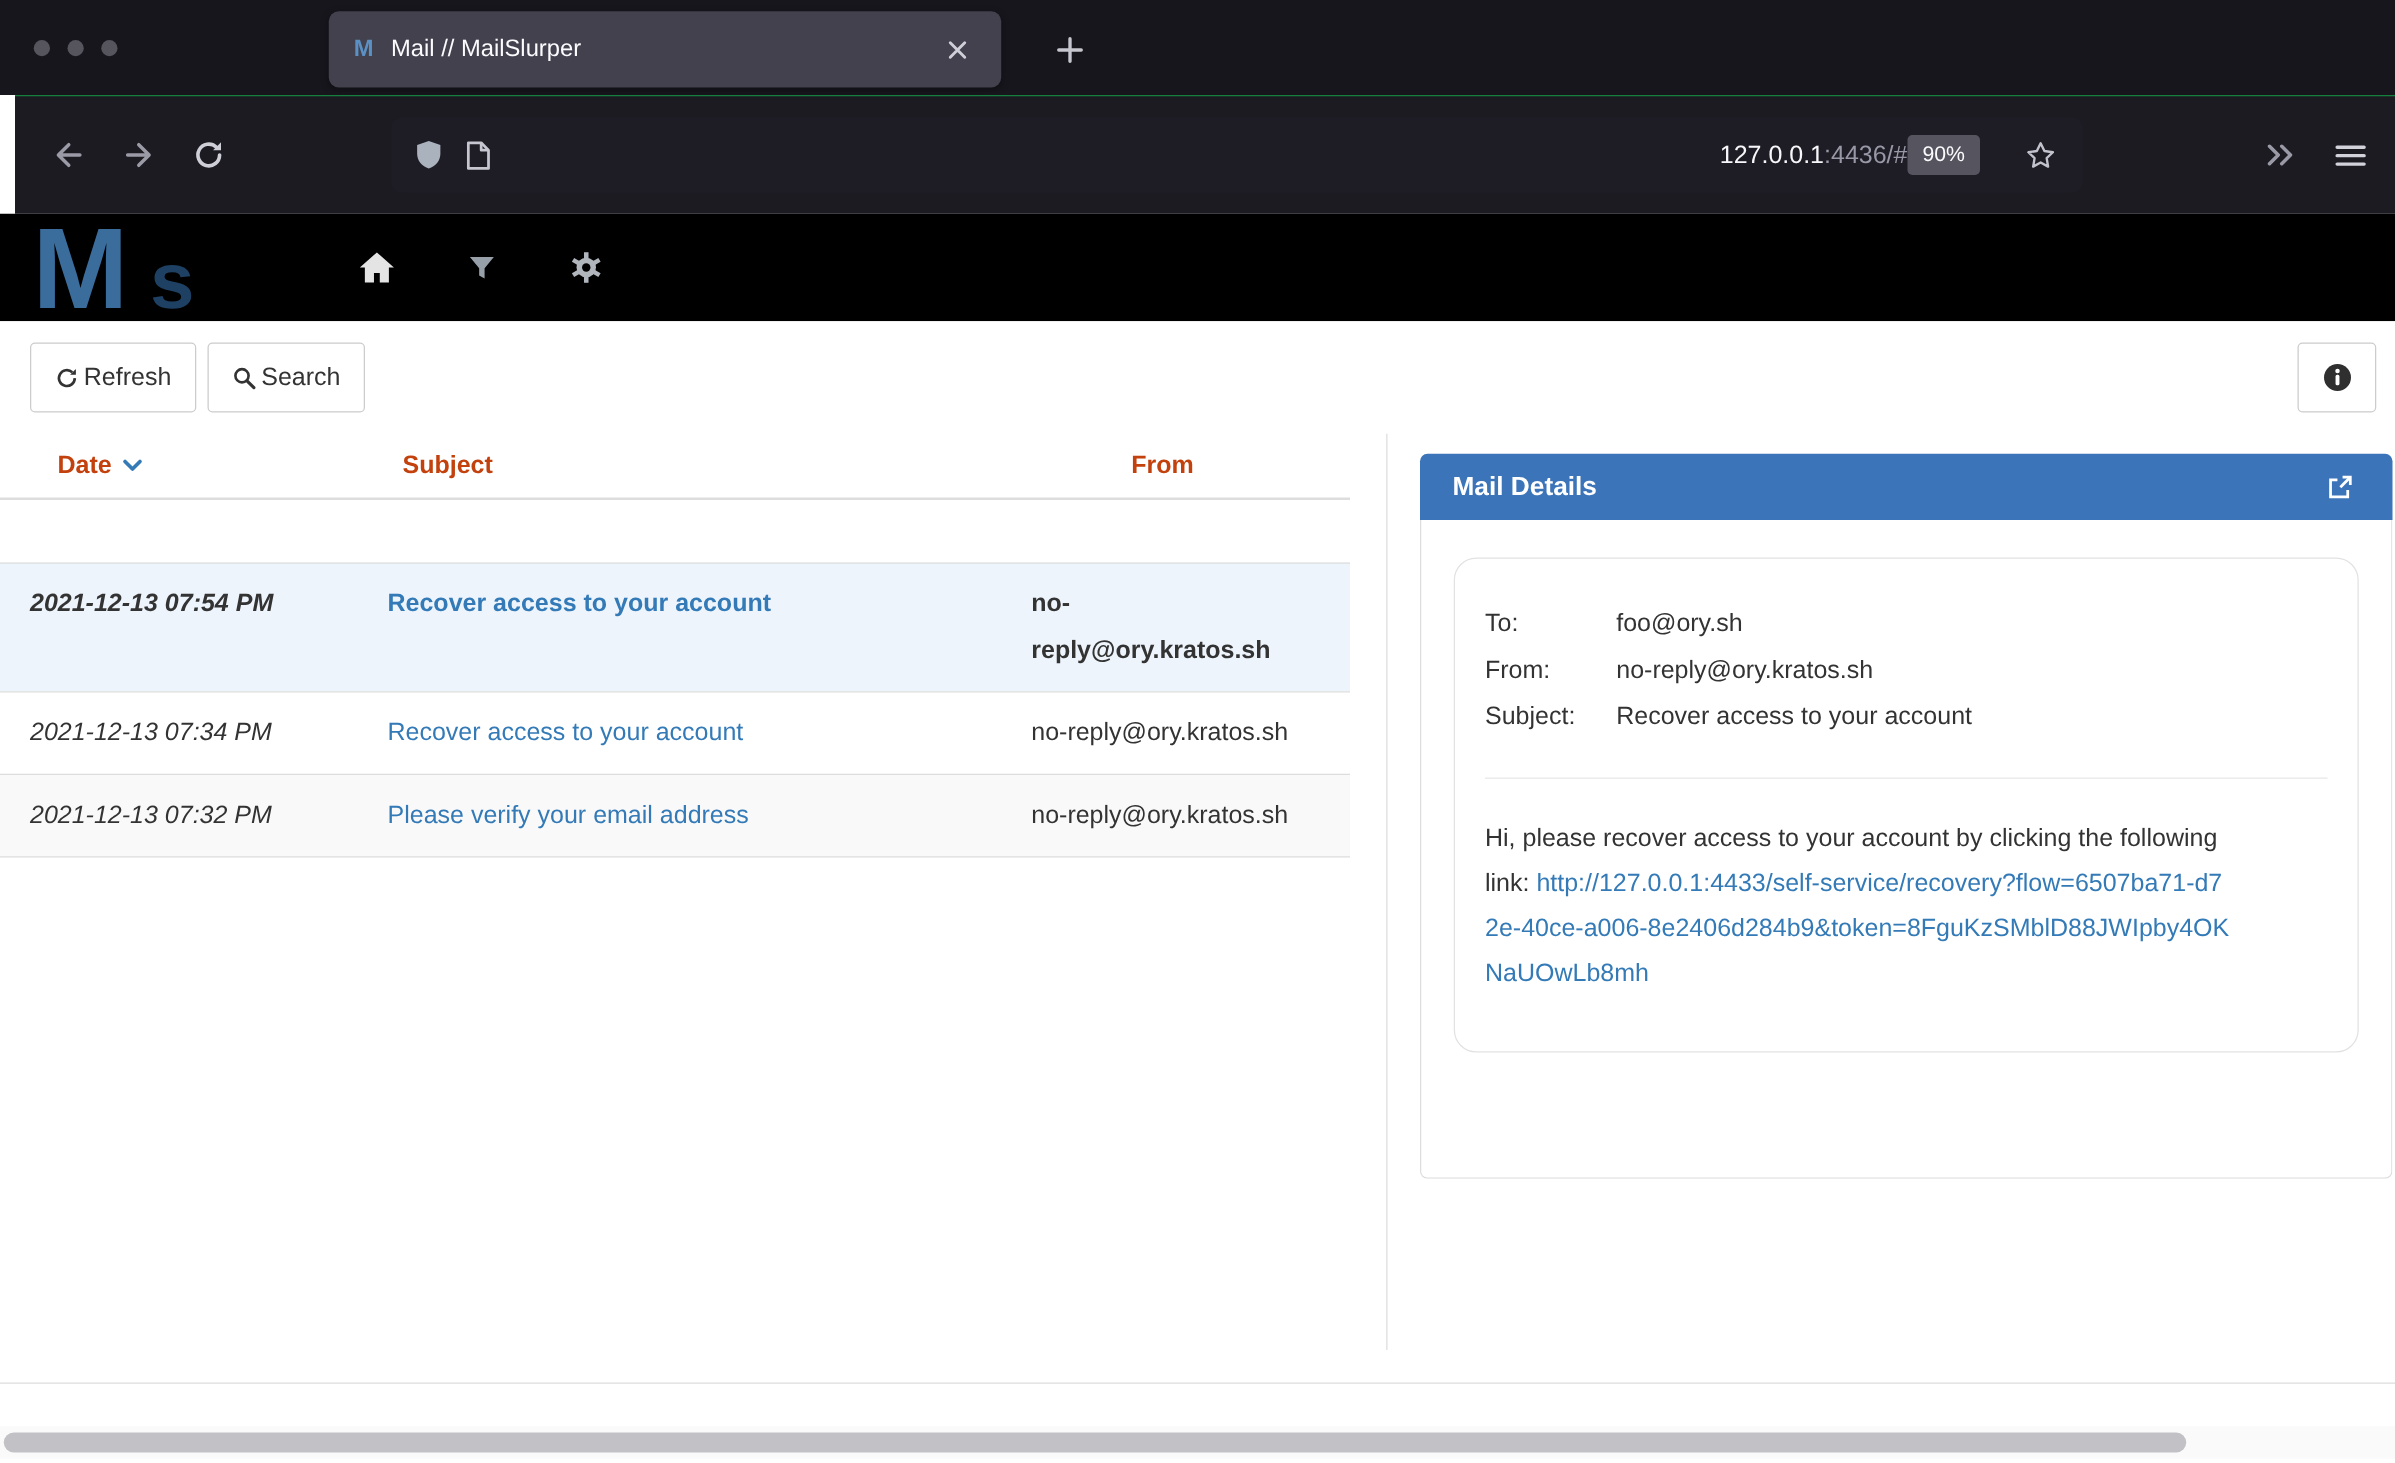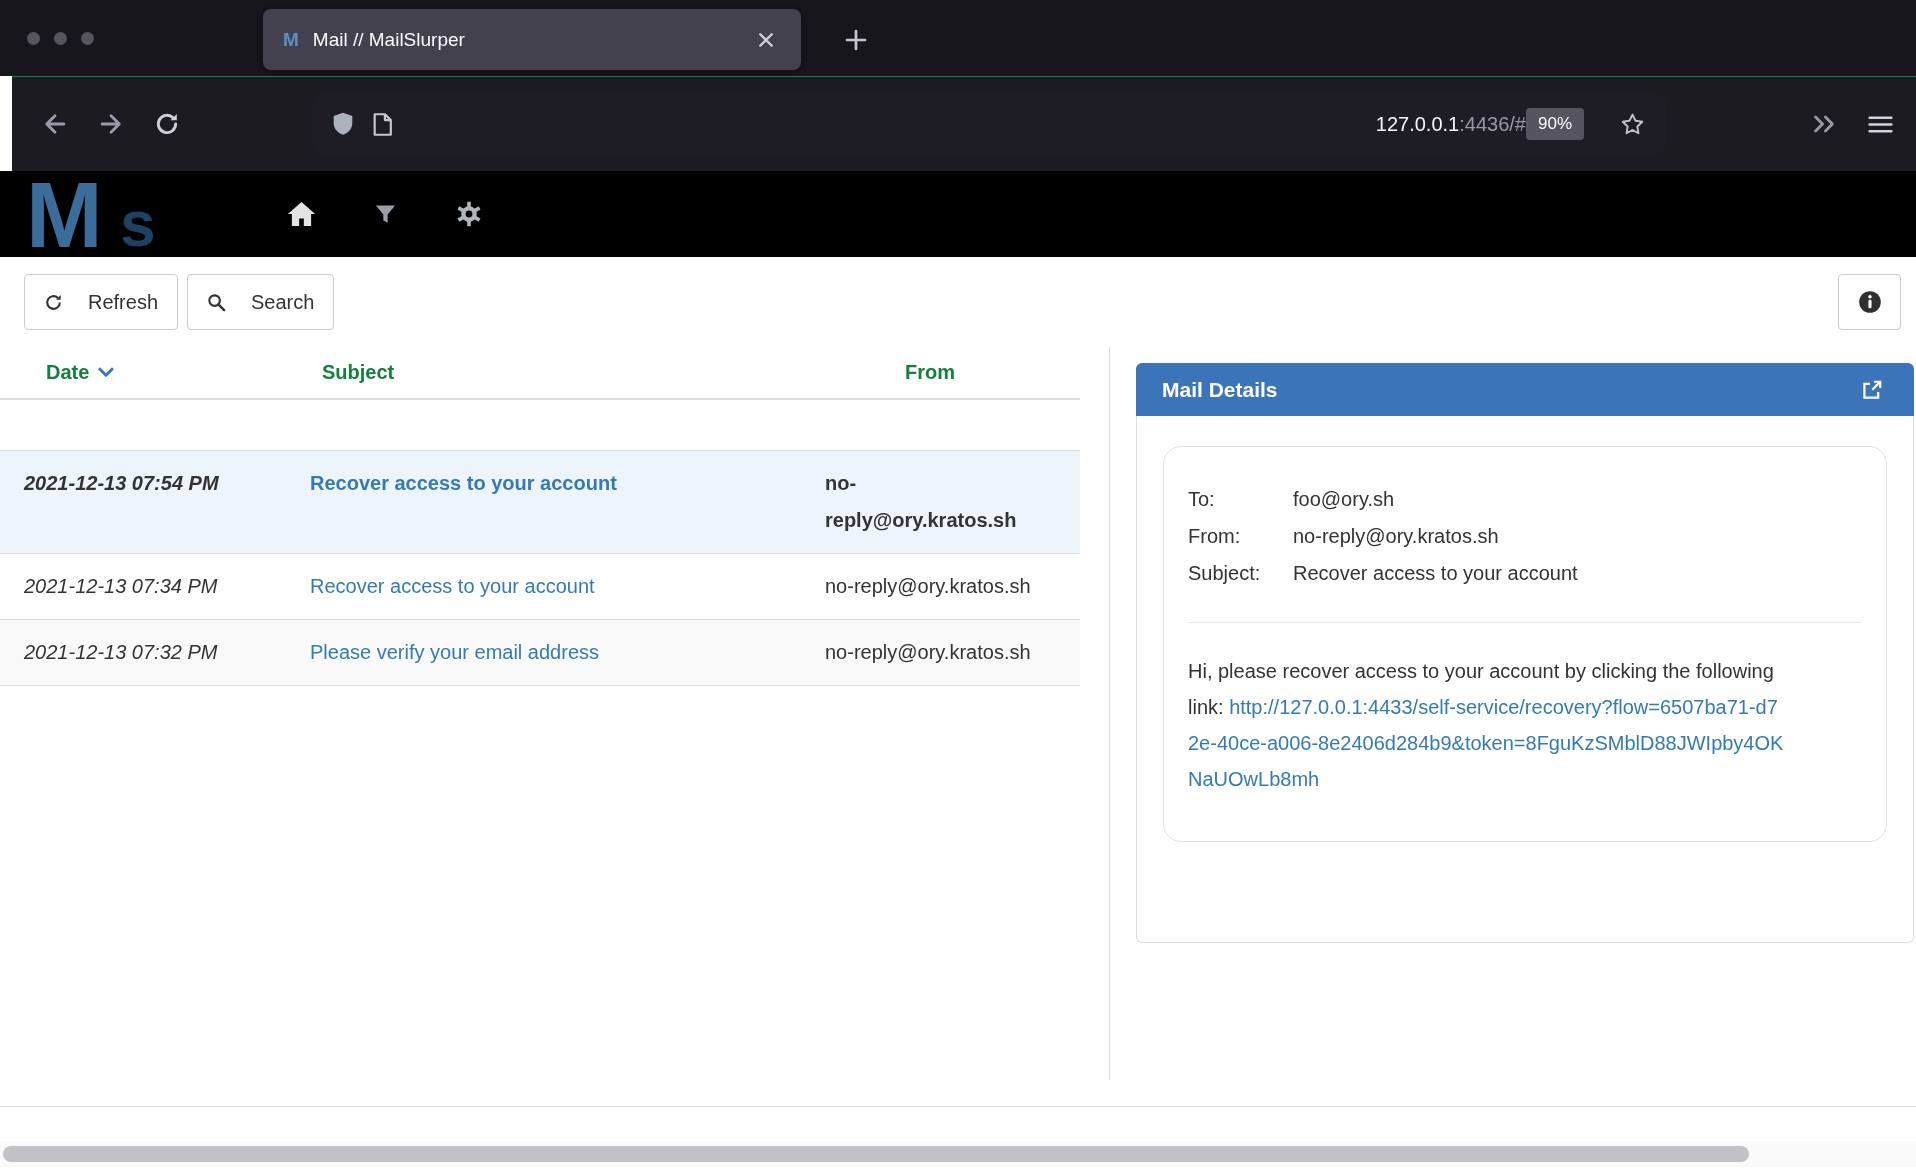--- a/index.html
+++ b/index.html
@@ -34,30 +34,30 @@
   .appheader { position:absolute; left:0; top:171px; width:100%; height:86px; background:#000; display:flex; align-items:center; }
   .logo { position:relative; margin-left:26px; width:195px; height:86px; flex:0 0 auto; }
   .logo-m { position:absolute; left:0; top:-8px; font-size:92px; font-weight:bold; color:#3a6c9c; }
   .logo-s { position:absolute; left:94px; top:16px; font-size:64px; font-weight:bold; color:#1e4063; }
   .hdr-icons { display:flex; align-items:center; gap:48px; margin-left:62px; }
   .hdr-btn { width:36px; height:36px; display:flex; align-items:center; justify-content:center; cursor:pointer; }
 
   
   .toolbar { position:absolute; left:0; top:257px; width:100%; height:90px; background:#fff;
              display:flex; align-items:center; padding:0 15px 0 24px; }
-  .btn { display:flex; align-items:center; gap:25px; background:#fff; border:1px solid #ccc; border-radius:4px;
+  .btn { display:flex; align-items:center; gap:4px; background:#fff; border:1px solid #ccc; border-radius:4px;
          height:56px; padding:0 19px; font-size:20px; color:#333; cursor:pointer; }
   .btn + .btn { margin-left:9px; }
   .info-btn { margin-left:auto; width:63px; height:56px; display:flex; align-items:center; justify-content:center;
               background:#fff; border:1px solid #ccc; border-radius:4px; cursor:pointer; }
 
   
   .left-panel { position:absolute; left:0; top:347px; width:1110px; height:733px; border-right:1px solid #ddd; background:#fff; }
   .list-header { display:grid; grid-template-columns:310px 470px 300px; width:1080px; height:53px; align-items:center;
-                 border-bottom:2px solid #ddd; color:#15803d; font-size:20px; font-weight:bold; }
+                 border-bottom:2px solid #ddd; color:#c2410c; font-size:20px; font-weight:bold; }
   .h-date { padding-left:46px; display:flex; align-items:center; gap:9px; cursor:pointer; }
   .h-subject { padding-left:12px; }
   .h-from { text-align:center; }
   .mail-rows { margin-top:50px; width:1080px; font-size:20px; }
   .mail-row { display:grid; grid-template-columns:310px 470px 300px; border-top:1px solid #ddd; padding:14px 0; line-height:37px; cursor:pointer; }
   .mail-row:last-child { border-bottom:1px solid #ddd; }
   .mail-row.striped { background:#f9f9f9; }
   .mail-row.selected { background:#edf4fc; font-weight:bold; }
   .c-date { padding-left:24px; padding-right:68px;font-style:italic; }
   .c-subject { padding-right:20px; }

